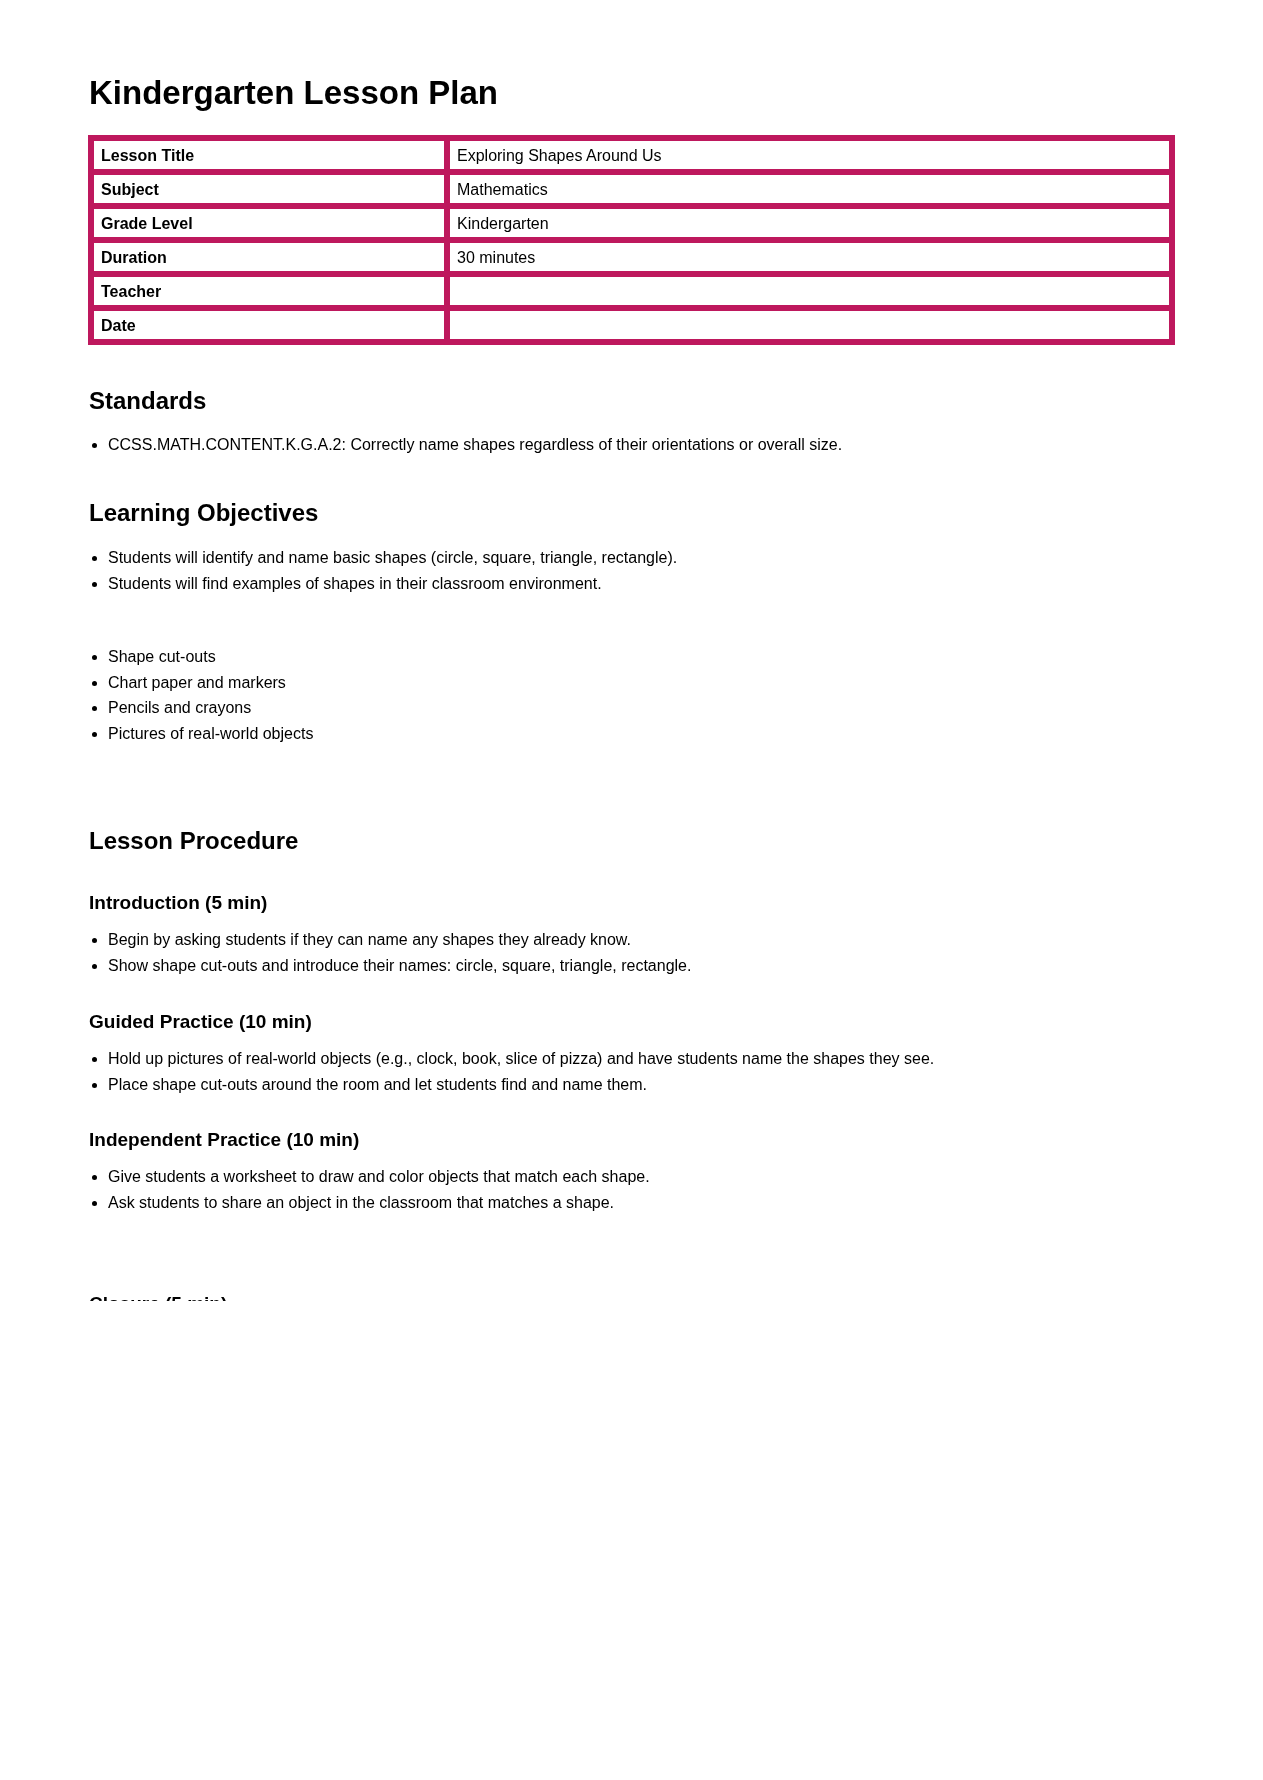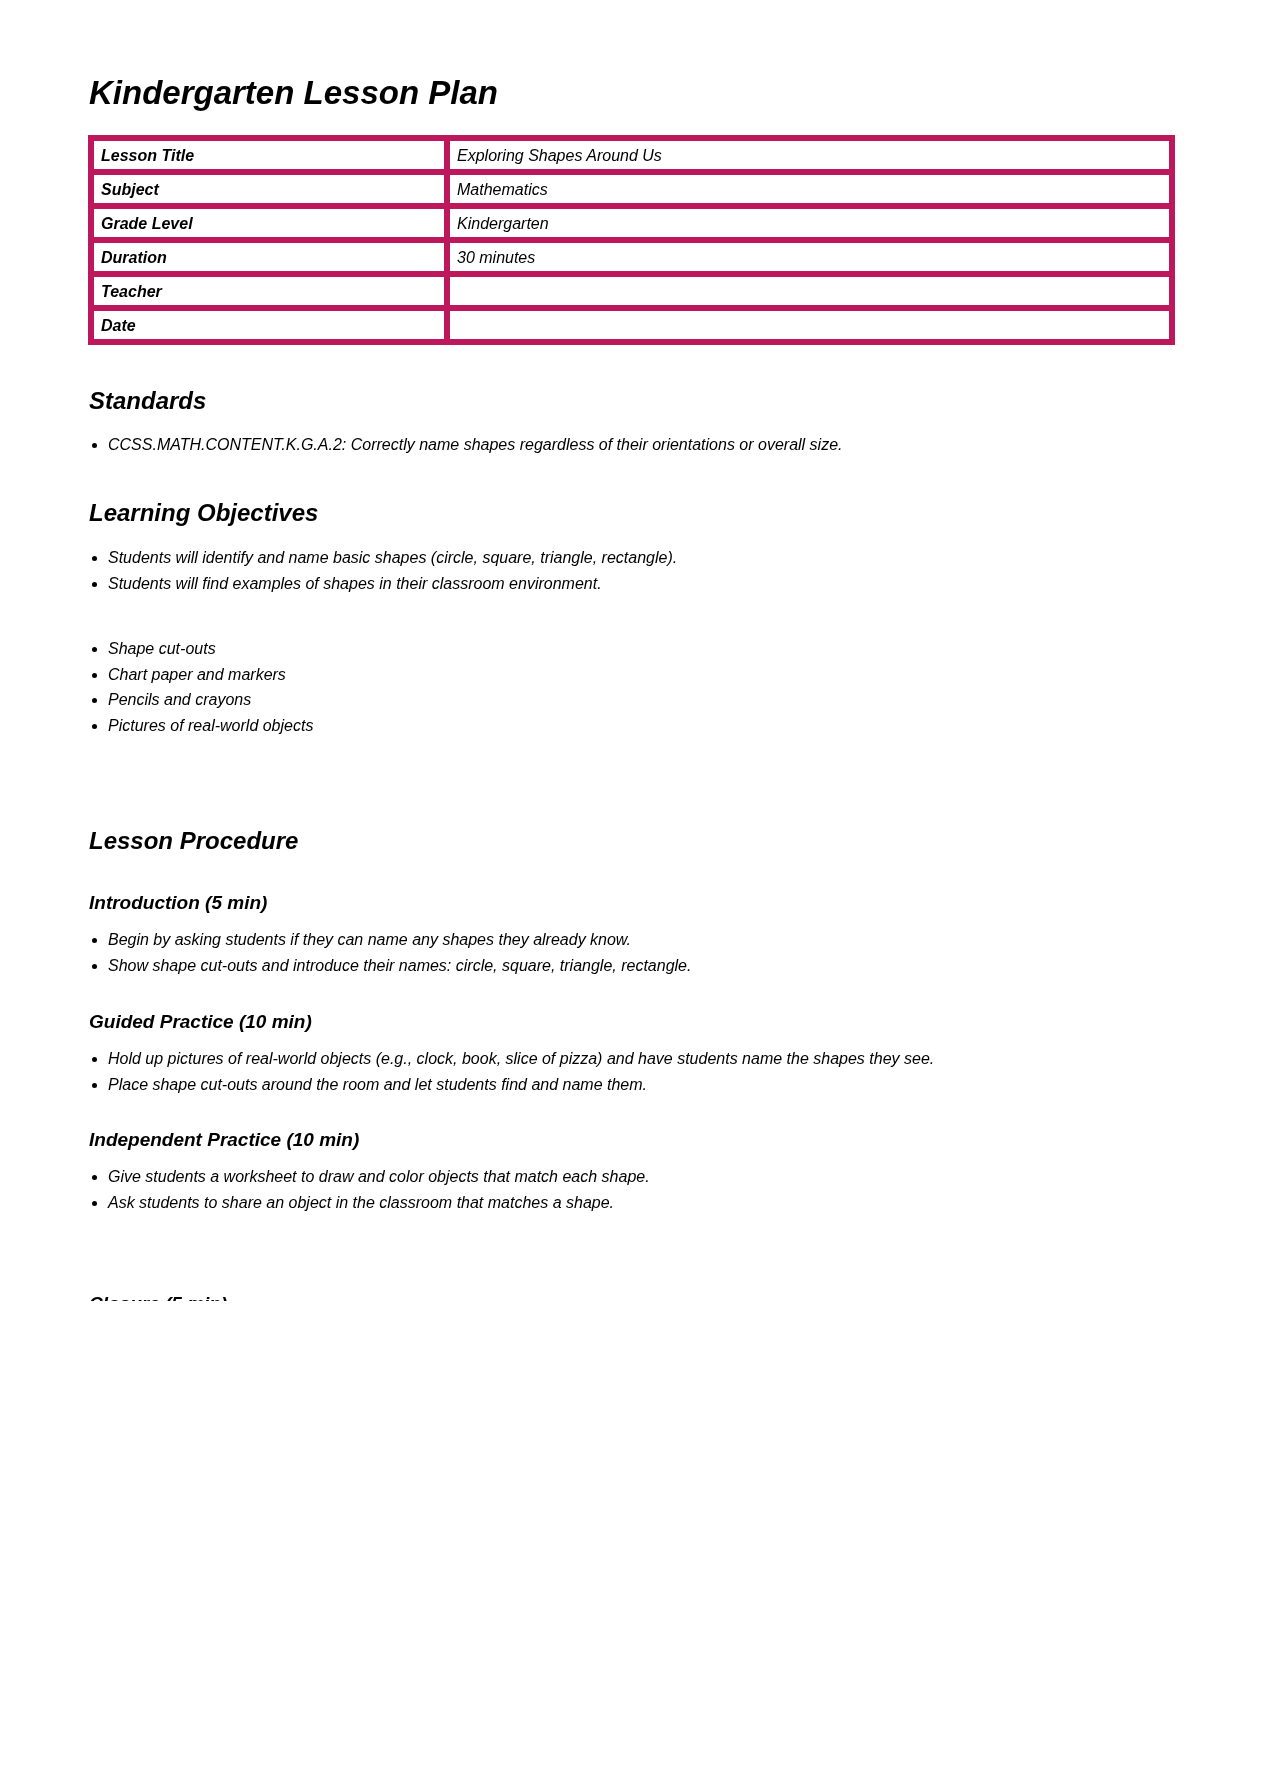--- a/index.html
+++ b/index.html
@@ -15,21 +15,20 @@
       color: #000000;
       overflow: hidden;
     }
     .page {
       position: absolute;
       left: 0;
       top: 0;
       width: 1263px;
       height: 1301px;
       overflow: hidden;
-      font-style: italic;
     }
     .content {
       position: absolute;
       left: 89px;
       top: 0;
       width: 1087px;
     }
     h1 {
       font-size: 33px;
       font-weight: bold;
@@ -141,21 +140,21 @@
 
     <div class="section" style="top:498px;">
       <h2>Learning Objectives</h2>
       <ul style="margin-top:17px;">
         <li>Students will identify and name basic shapes (circle, square, triangle, rectangle).</li>
         <li>Students will find examples of shapes in their classroom environment.</li>
       </ul>
     </div>
 
     <div class="section" style="top:636px;">
-      <ul style="margin-top:0;">
+      <ul style="margin-top:8px;">
         <li>Shape cut-outs</li>
         <li>Chart paper and markers</li>
         <li>Pencils and crayons</li>
         <li>Pictures of real-world objects</li>
       </ul>
     </div>
 
     <div class="section" style="top:826px;">
       <h2>Lesson Procedure</h2>
     </div>

